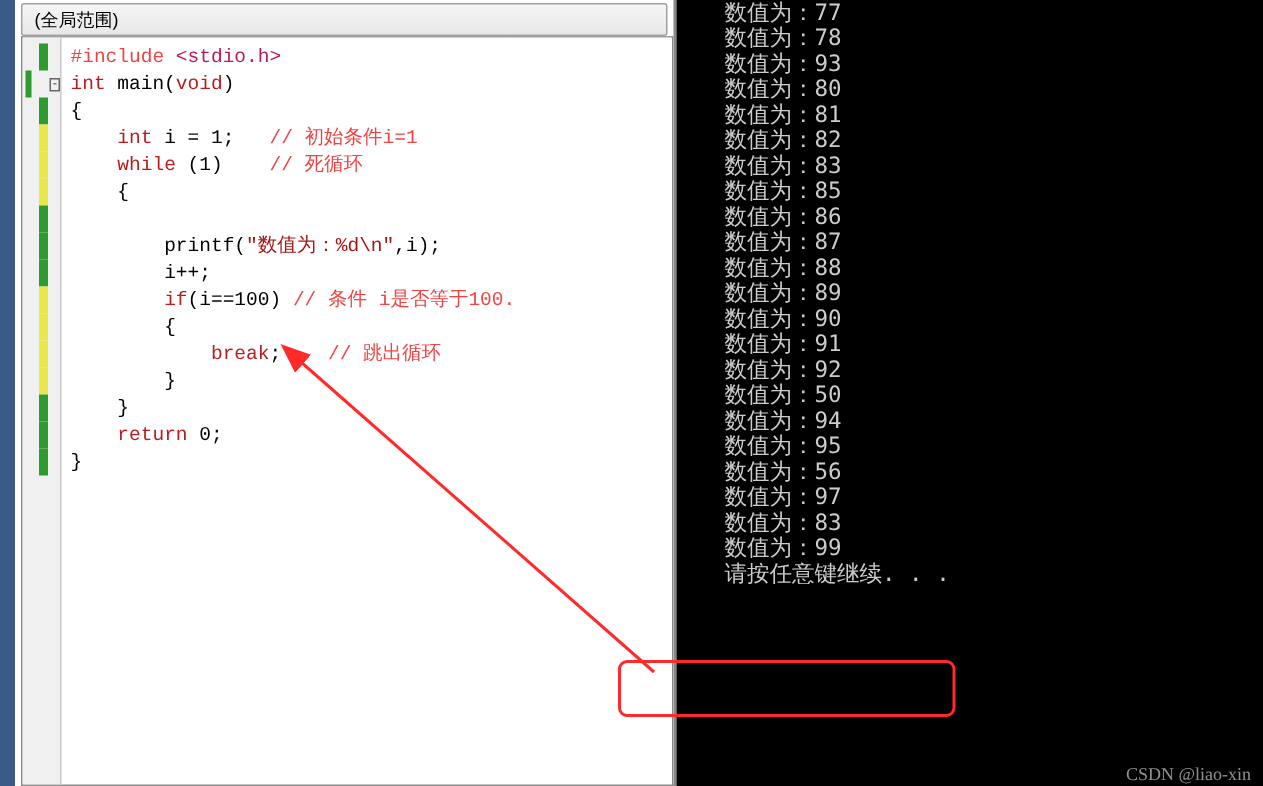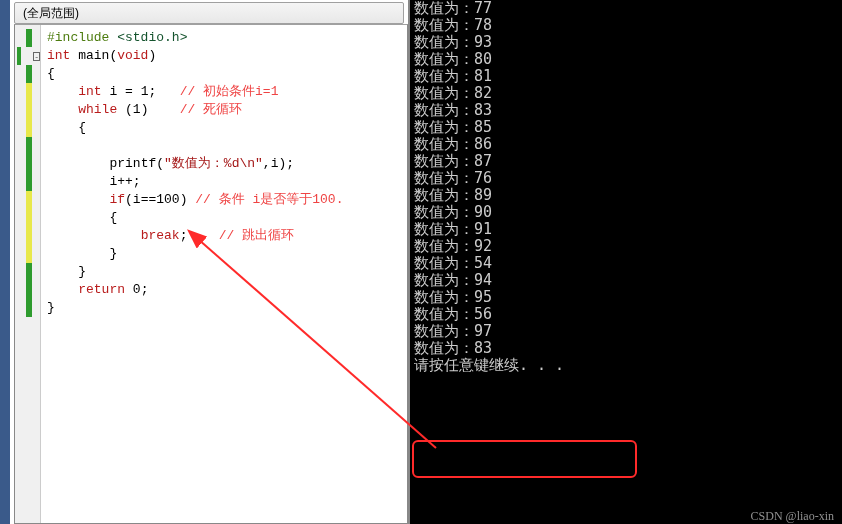--- a/index.html
+++ b/index.html
@@ -7,21 +7,21 @@
       width: 842px;
       height: 524px;
       font-family: Consolas, "Courier New", monospace;
       font-size: 13px;
       display: flex;
       position: relative;
       overflow: hidden;
       background: #fff;
     }
     .editor-pane {
-      width: 410px;
+      width: 451px;
       height: 100%;
       display: flex;
       flex-direction: column;
       border-right: 2px solid #888;
       background: #fff;
     }
     .left-margin {
       width: 10px;
       background: #3a5a8a;
       height: 100%;
@@ -74,36 +74,36 @@
       margin-left: 12px; color: #444;
     }
     .code-content {
       flex: 1;
       padding: 4px 6px;
       line-height: 18px;
       white-space: pre;
       position: relative;
     }
     .kw { color: #b91c1c; }
-    .pp { color: #4d7c0f; }
+    .pp { color: #ef4444; }
     .str { color: #a31515; }
-    .inc { color: #14532d; }
+    .inc { color: #be185d; }
     .cmt { color: #ef4444; }
     .console-pane {
       flex: 1;
       background: #000;
       color: #ccc;
       font-family: "NSimSun", "SimSun", Consolas, monospace;
       font-size: 15px;
       line-height: 17px;
       padding: 0 4px;
       overflow: hidden;
       position: relative;
     }
-    .console-line { white-space: pre; }
+    .console-line { white-space: pre; margin-left: 28px; }
     .highlight-box {
       position: absolute;
       border: 2px solid #ff2a2a;
       border-radius: 6px;
       pointer-events: none;
     }
     .watermark {
       position: absolute;
       right: 8px;
       bottom: 0;
@@ -186,31 +186,32 @@
 <div class="console-line">数值为：77</div>
     <div class="console-line">数值为：78</div>
     <div class="console-line">数值为：93</div>
     <div class="console-line">数值为：80</div>
     <div class="console-line">数值为：81</div>
     <div class="console-line">数值为：82</div>
     <div class="console-line">数值为：83</div>
     <div class="console-line">数值为：85</div>
     <div class="console-line">数值为：86</div>
     <div class="console-line">数值为：87</div>
-    <div class="console-line">数值为：76</div>
+    <div class="console-line">数值为：88</div>
     <div class="console-line">数值为：89</div>
     <div class="console-line">数值为：90</div>
     <div class="console-line">数值为：91</div>
     <div class="console-line">数值为：92</div>
-    <div class="console-line">数值为：54</div>
+    <div class="console-line">数值为：50</div>
     <div class="console-line">数值为：94</div>
     <div class="console-line">数值为：95</div>
     <div class="console-line">数值为：56</div>
     <div class="console-line">数值为：97</div>
     <div class="console-line">数值为：83</div>
+    <div class="console-line">数值为：99</div>
     <div class="console-line">请按任意键继续. . .</div>
   </div>
 
 <div class="highlight-box" id="hlbox" style="left: 412px; top: 440px; width: 225px; height: 38px;"></div>
 
 <svg class="arrow" id="arrow" width="842" height="524">
   <defs>
     <marker id="ahead" markerWidth="10" markerHeight="8" refX="2" refY="4" orient="auto">
       <polygon points="10 0, 0 4, 10 8" fill="#ff2a2a"></polygon>
     </marker>

